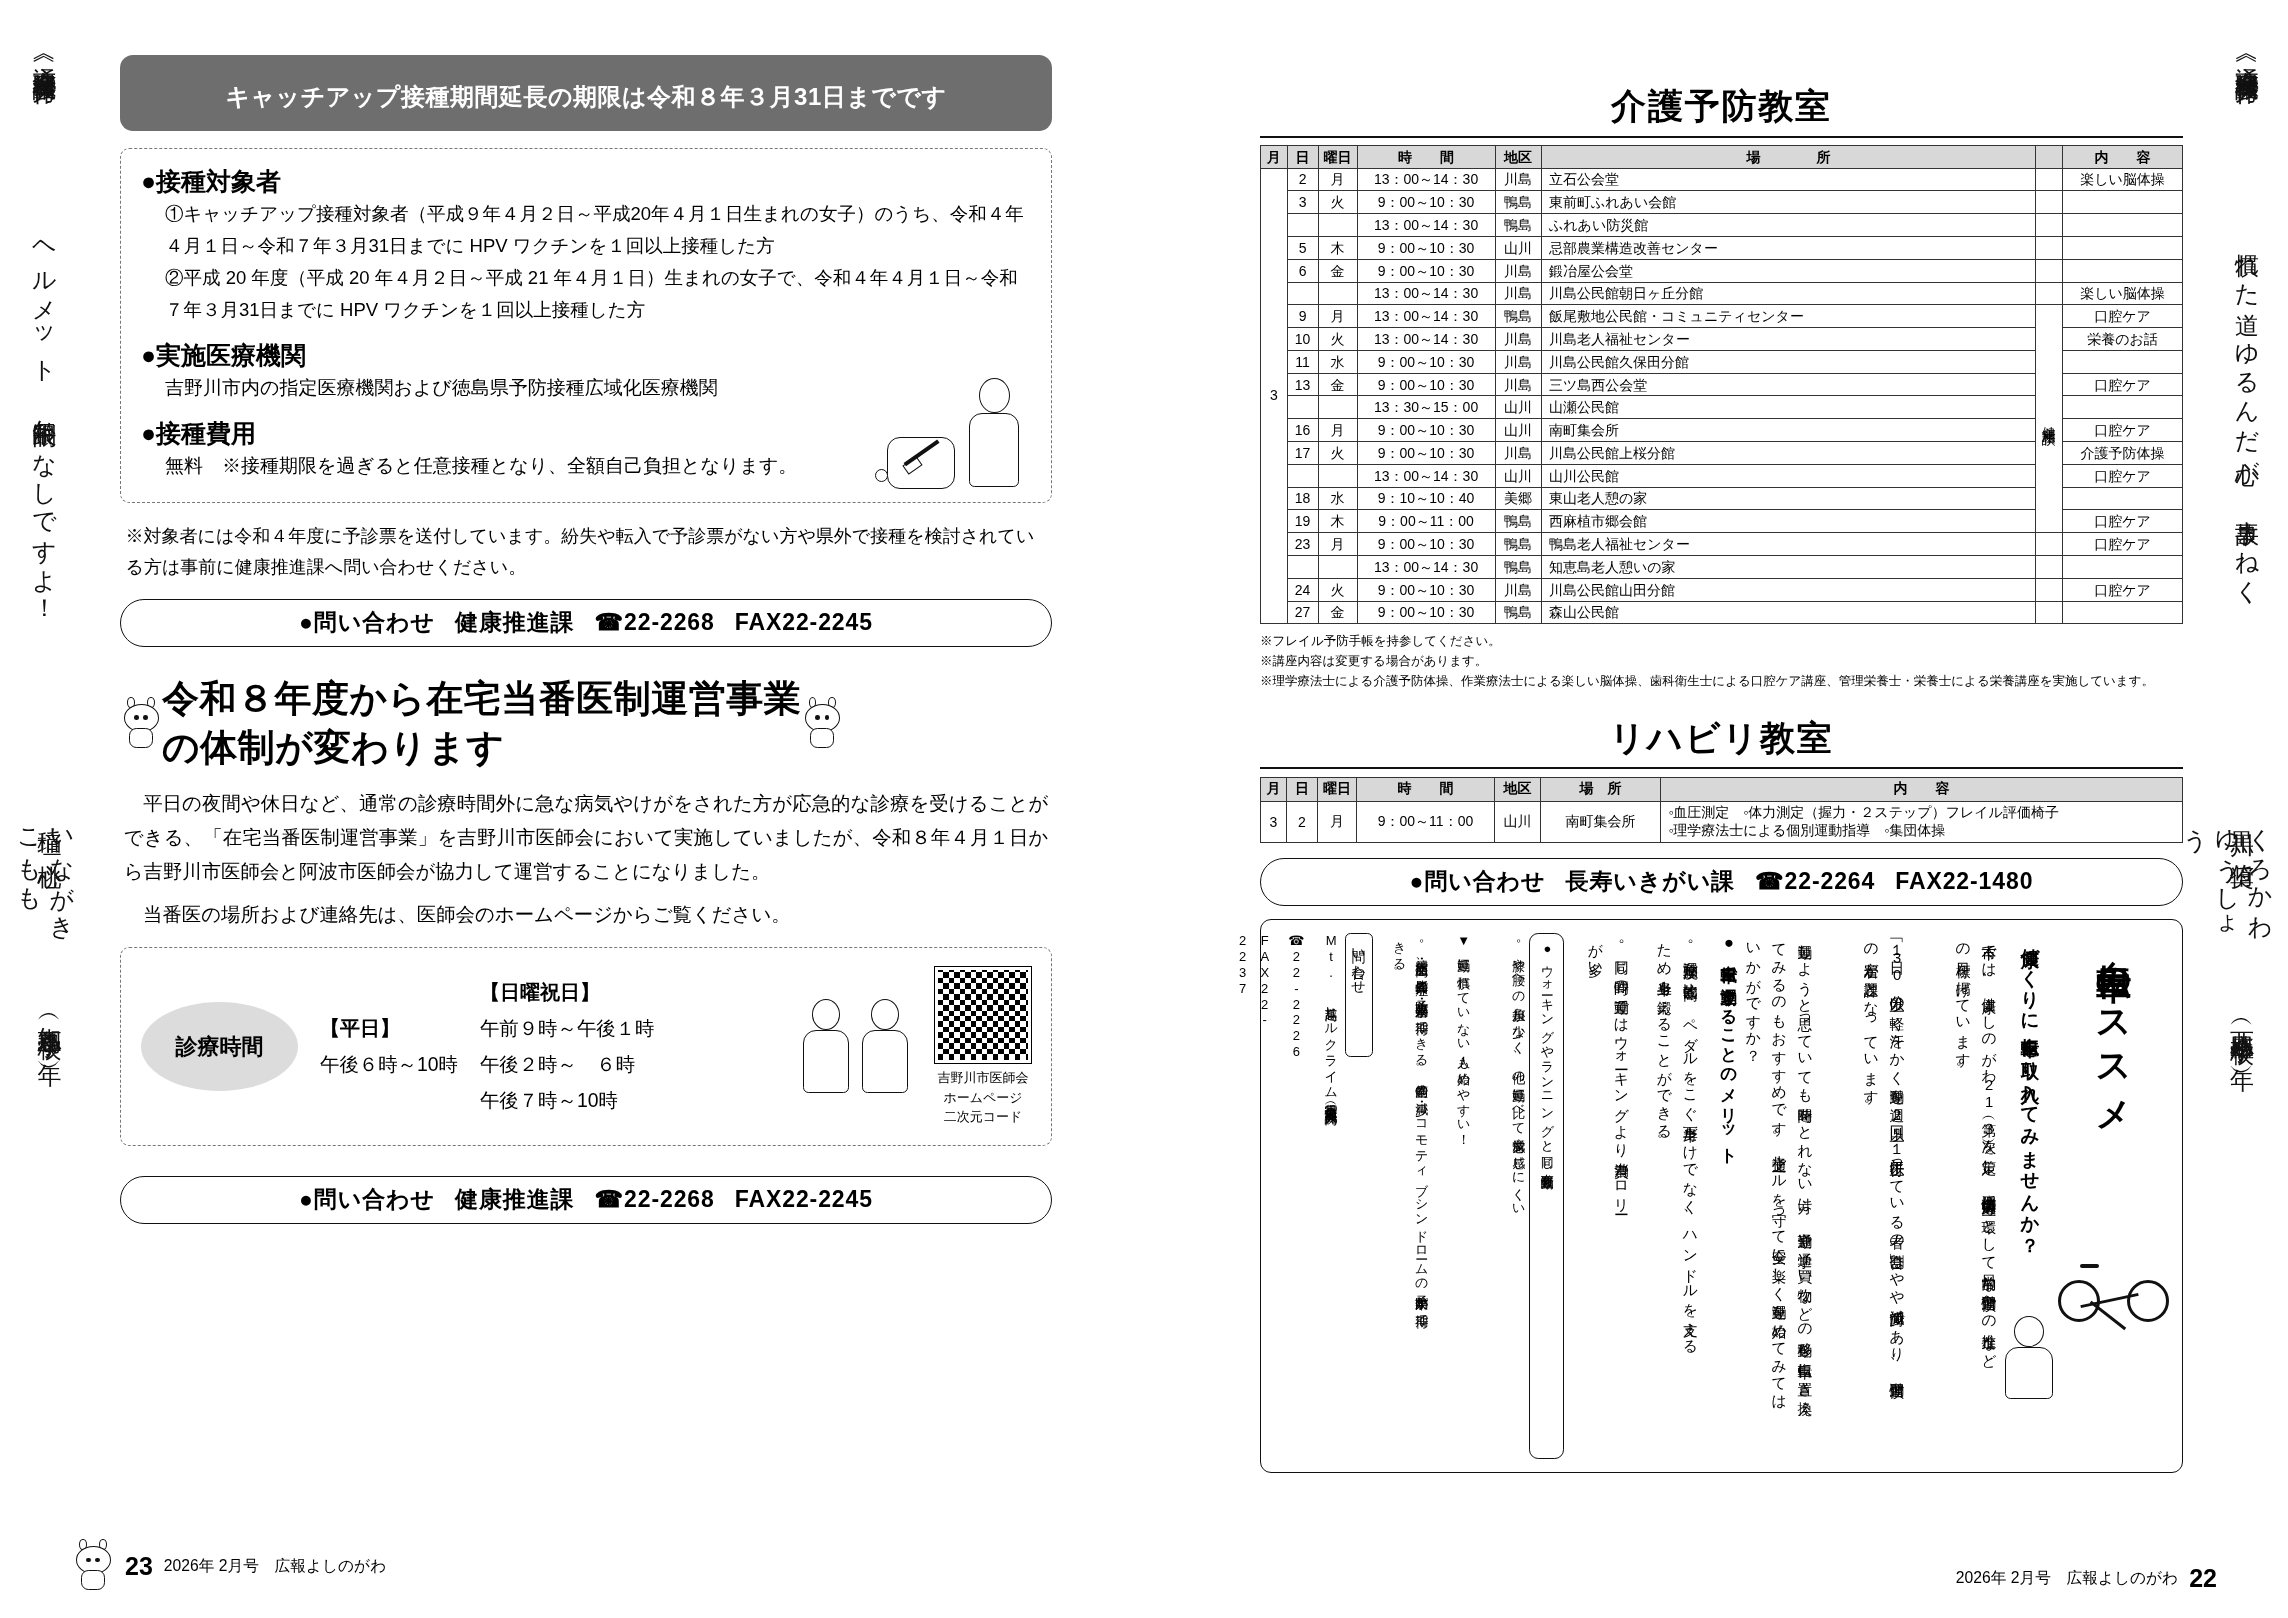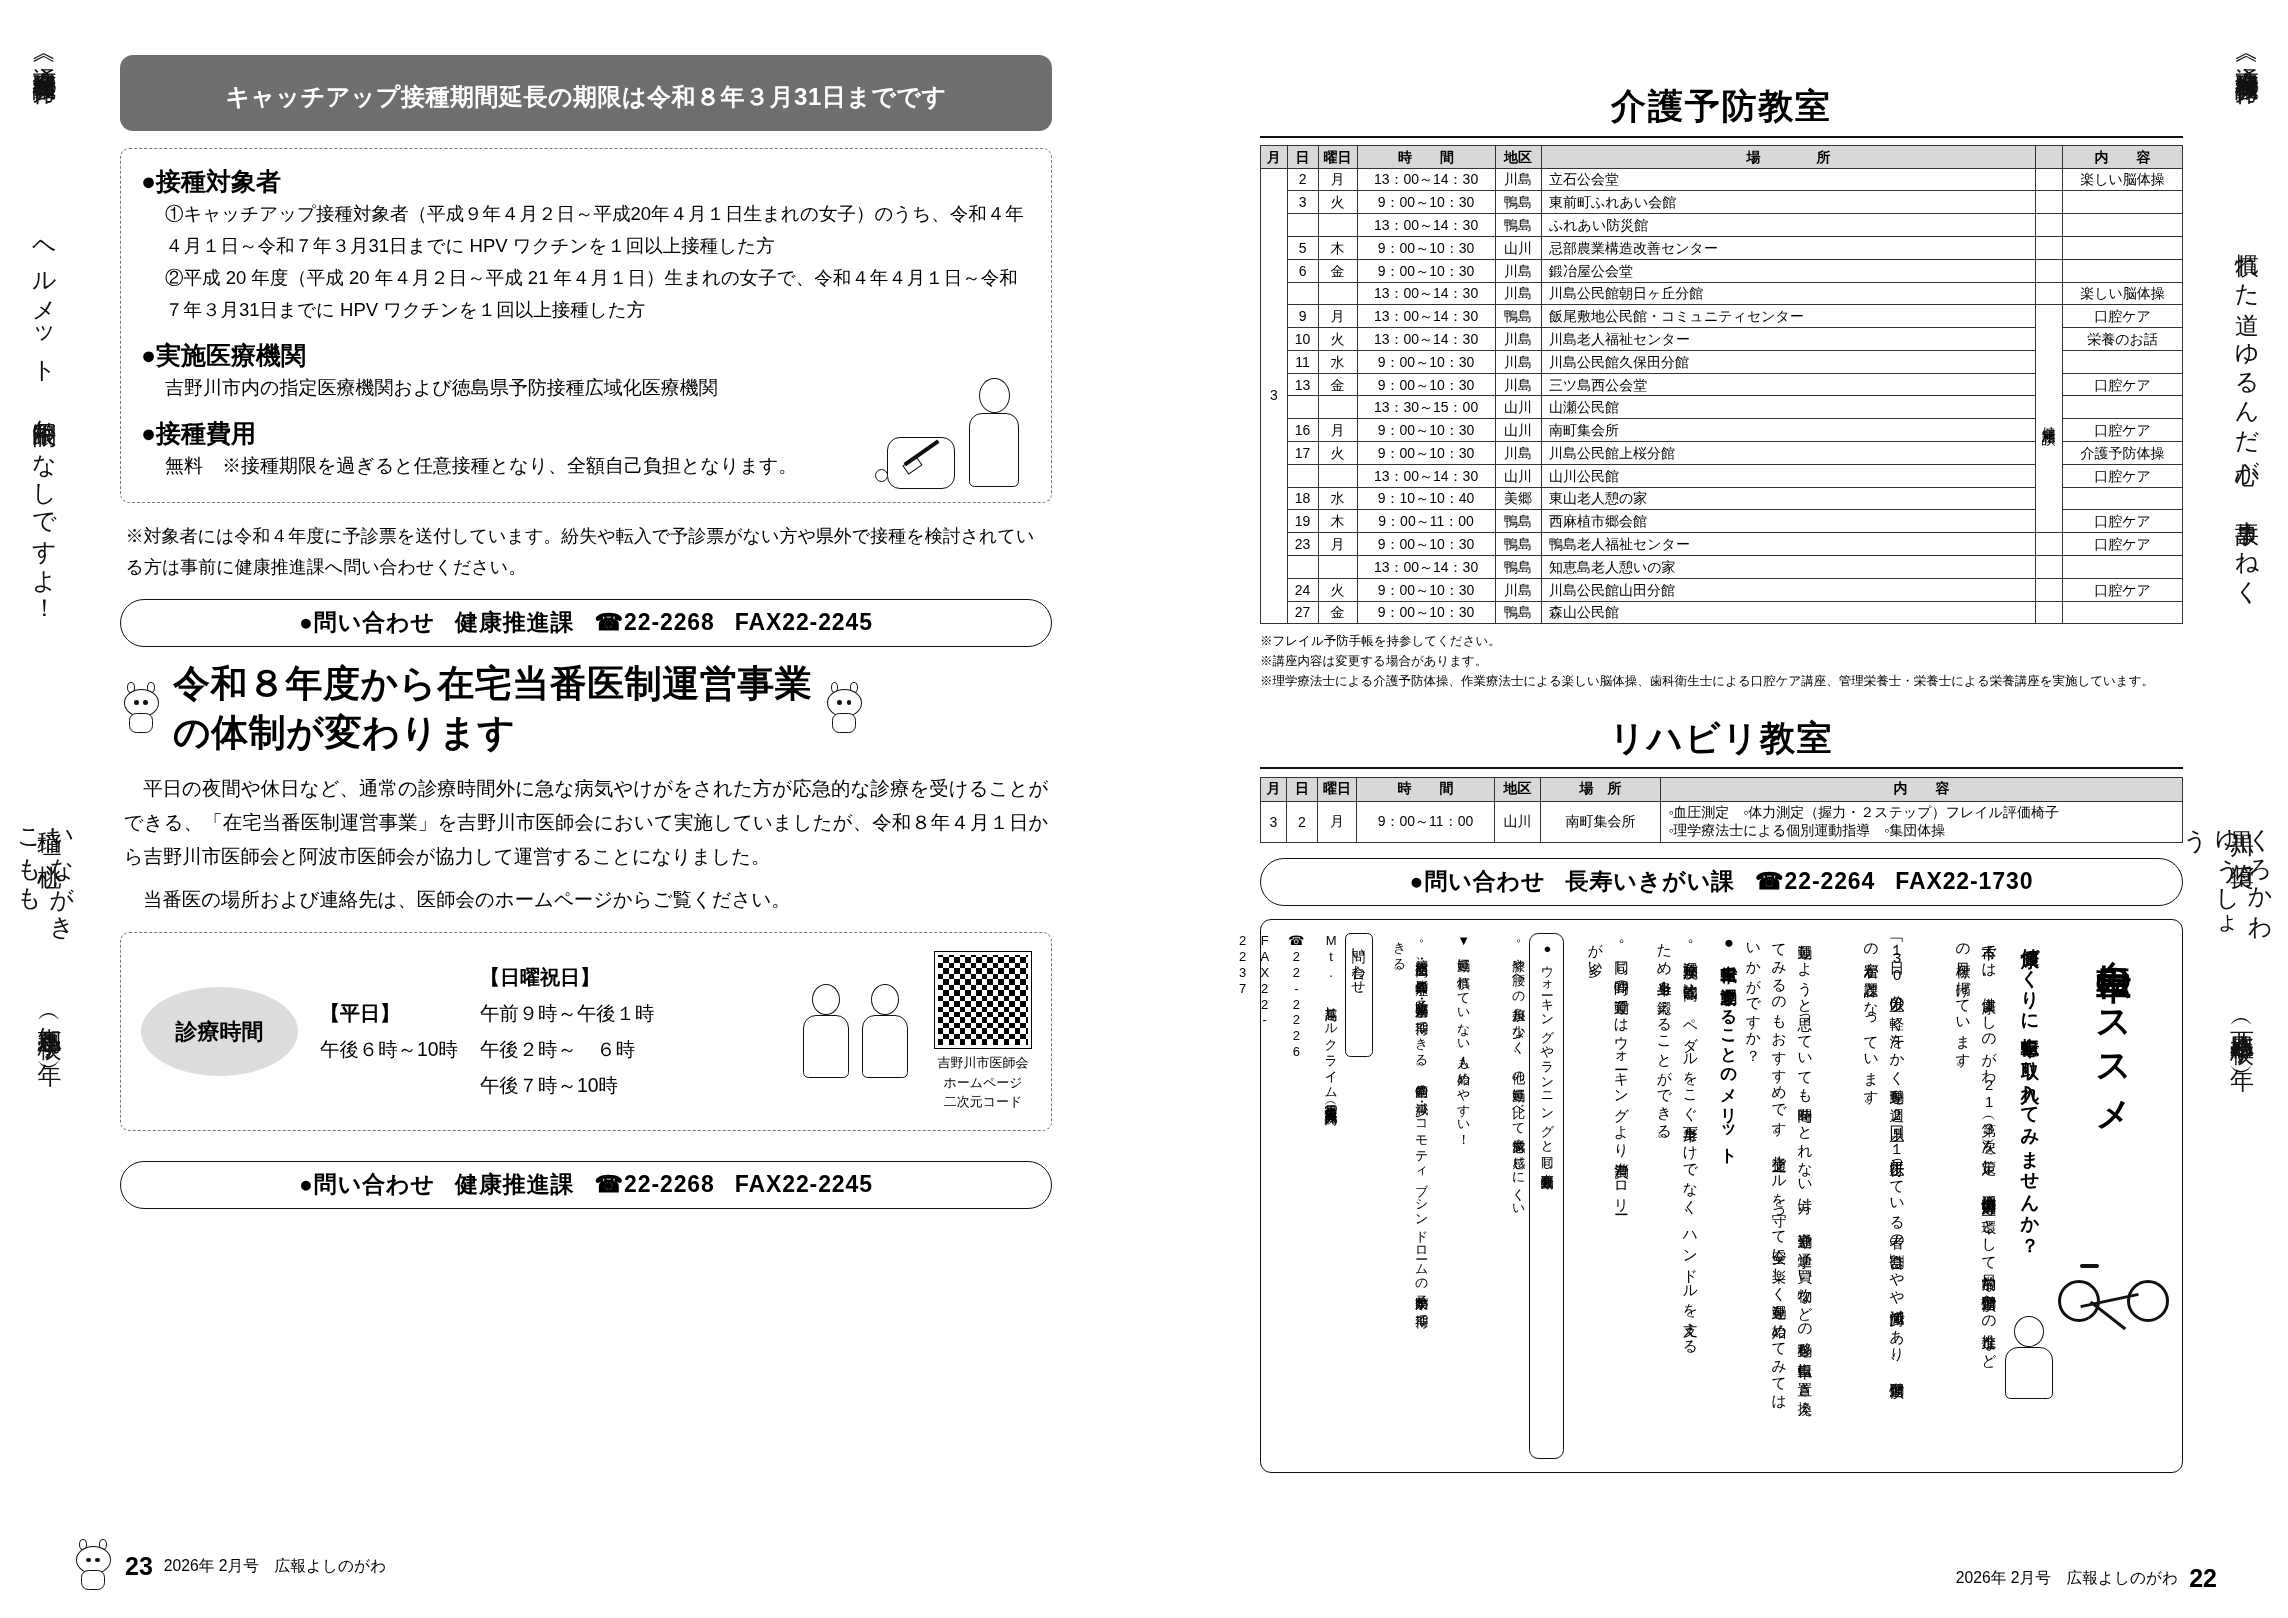--- a/index.html
+++ b/index.html
@@ -48,21 +48,21 @@
 
   .note { font-size:18px; line-height:1.7; margin:18.5px 5.5px 0 5.5px; }
 
   .contact-bar {
     margin-top:16.6px; border:1.8px solid #111; border-radius:24px;
     height:48px; display:flex; align-items:center; justify-content:center;
     font-size:23px; font-weight:bold; letter-spacing:0.9px;
   }
   .contact-bar .gap { display:inline-block; width:20px; }
 
-  .h2-block { margin-top:13px; display:flex; align-items:center; gap:11px; }
+  .h2-block { margin-top:28px; display:flex; align-items:center; }
   .h2-title { font-size:37px; font-weight:bold; line-height:1.32; letter-spacing:0.5px; }
 
   .dashed-box2 {
     margin-top:14.8px; border:1.8px dashed #777; border-radius:9.2px;
     padding:18.5px 20px; display:flex; align-items:center; gap:22px;
   }
   .oval {
     width:157px; height:89px; border-radius:50%; background:#dcdcdc;
     display:flex; align-items:center; justify-content:center;
     font-size:22px; font-weight:bold; flex:none;
@@ -515,21 +515,21 @@
       </tbody>
     </table>
 
     <div class="contact-bar" style="margin-top:14.8px">
       <span>●問い合わせ</span>
       <span class="gap"></span>
       <span>長寿いきがい課</span>
       <span class="gap"></span>
       <span>☎22-2264</span>
       <span class="gap"></span>
-      <span>FAX22-1730</span>
+      <span>FAX22-1480</span>
     </div>
 
     <div class="jitensha">
       <div class="inner">
 
         <div style="display:flex; flex-direction:column; align-items:center; width:111px;">
           <div class="jv j-title" style="height:305px">自転車のススメ</div>
           <div class="bike" style="margin-top:18.5px">
             <div class="w l"></div>
               <div class="w r"></div>

